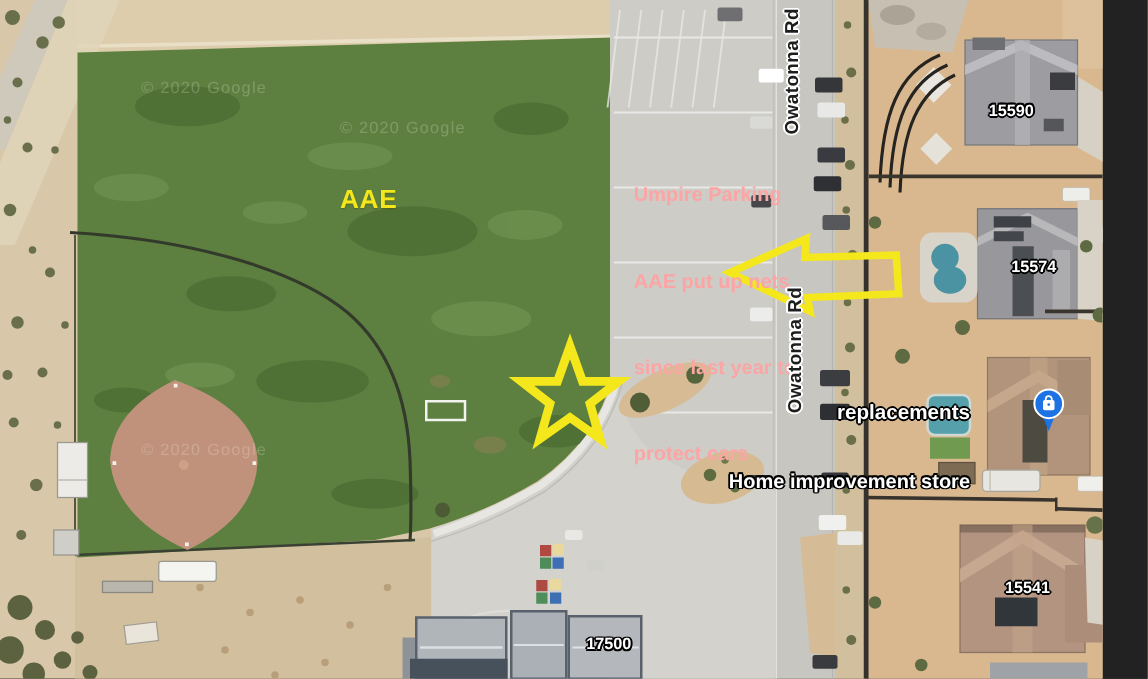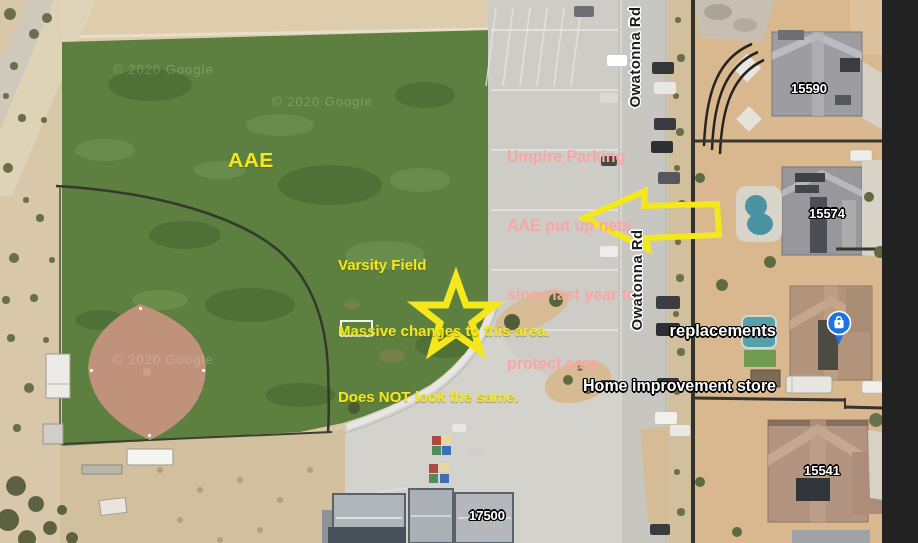--- a/index.html
+++ b/index.html
@@ -1,21 +1,21 @@
 <!DOCTYPE html>
 <html><head>
 <meta charset="utf-8">
 <style>
   html,body{margin:0;padding:0;background:#222;}
   .stage{position:relative;width:882px;height:543px;overflow:hidden;
          font-family:"Liberation Sans",sans-serif;user-select:none;}
   .map-svg{position:absolute;left:0;top:0;}
   .ov{position:absolute;white-space:pre;}
   
-  .ann-yellow{color:#f4e81c;font-weight:700;text-shadow:0 1px 1px rgba(70,70,0,.45);}
+  .ann-yellow{color:#f4e81c;font-weight:700;text-shadow:0 1px 1px rgba(70,70,0,.45);margin-left:44px;}
   .school-label{left:228px;top:90px;font-size:21px;line-height:28px;letter-spacing:.5px;}
   .varsity-note{left:338px;top:210px;font-size:15px;line-height:22px;}
   .umpire-note{left:507px;top:99px;font-size:16px;line-height:23px;color:#fca5a5;font-weight:700;}
   
   .maplabel{color:#fff;font-weight:700;font-size:13px;white-space:nowrap;
     transform:translate(-50%,-50%);
     text-shadow:-1px -1px 0 #000,1px -1px 0 #000,-1px 1px 0 #000,1px 1px 0 #000,0 -1.5px 0 #000,0 1.5px 0 #000,-1.5px 0 0 #000,1.5px 0 0 #000;}
   
   .roadlabel{color:#1d1d1d;font-weight:700;font-size:15px;letter-spacing:.4px;white-space:nowrap;
     transform:translate(-50%,-50%) rotate(-90deg);
@@ -340,25 +340,20 @@
   <div>AAE</div>
 </div>
 
 <div class="ov umpire-note">
   <div>Umpire Parking</div>
   <div>AAE put up nets</div>
   <div>since last year to</div>
   <div>protect cars</div>
 </div>
 
-<div class="ov ann-yellow varsity-note">
-  <div>Varsity Field</div>
-  <div>Massive changes to this area.</div>
-  <div>Does NOT look the same.</div>
-</div>
 
 <div class="ov roadlabel" style="left:634px;top:57px">Owatonna Rd</div>
 <div class="ov roadlabel" style="left:636px;top:280px">Owatonna Rd</div>
 
 <div class="ov maplabel" style="left:809px;top:88px">15590</div>
 <div class="ov maplabel" style="left:827px;top:213px">15574</div>
 <div class="ov maplabel" style="left:822px;top:470px">15541</div>
 <div class="ov maplabel" style="left:487px;top:515px">17500</div>
 
 <div class="ov biz">

